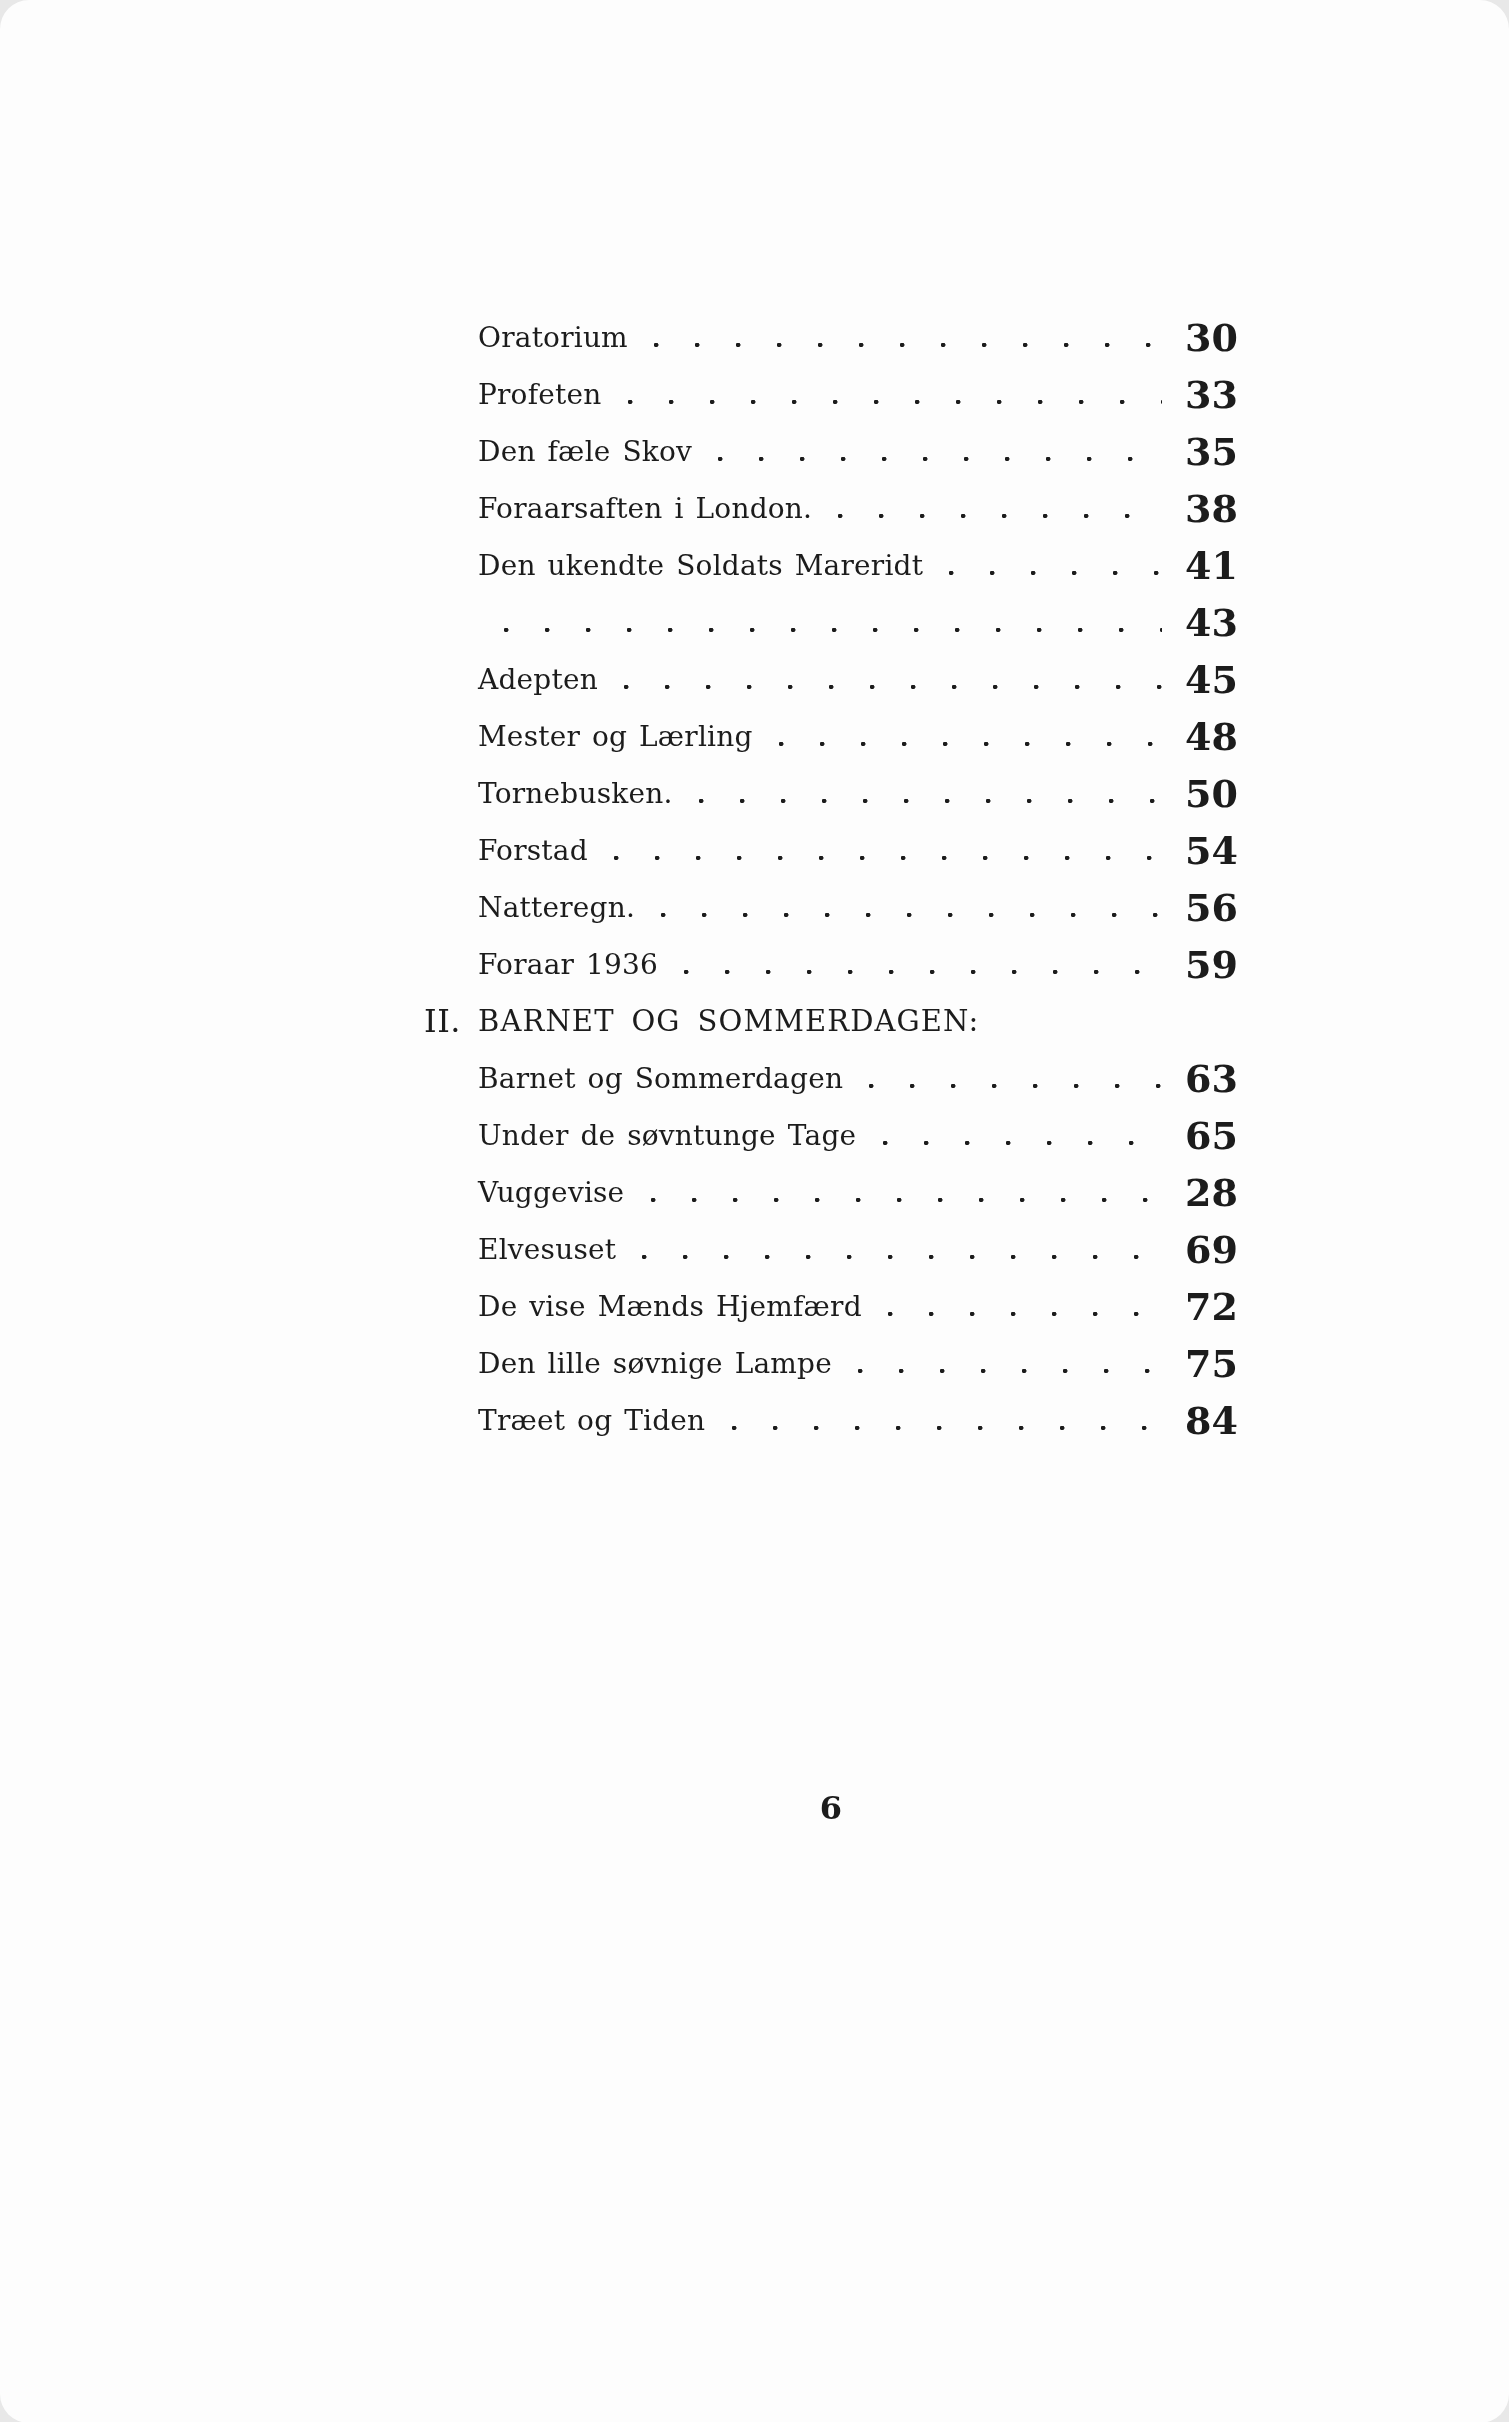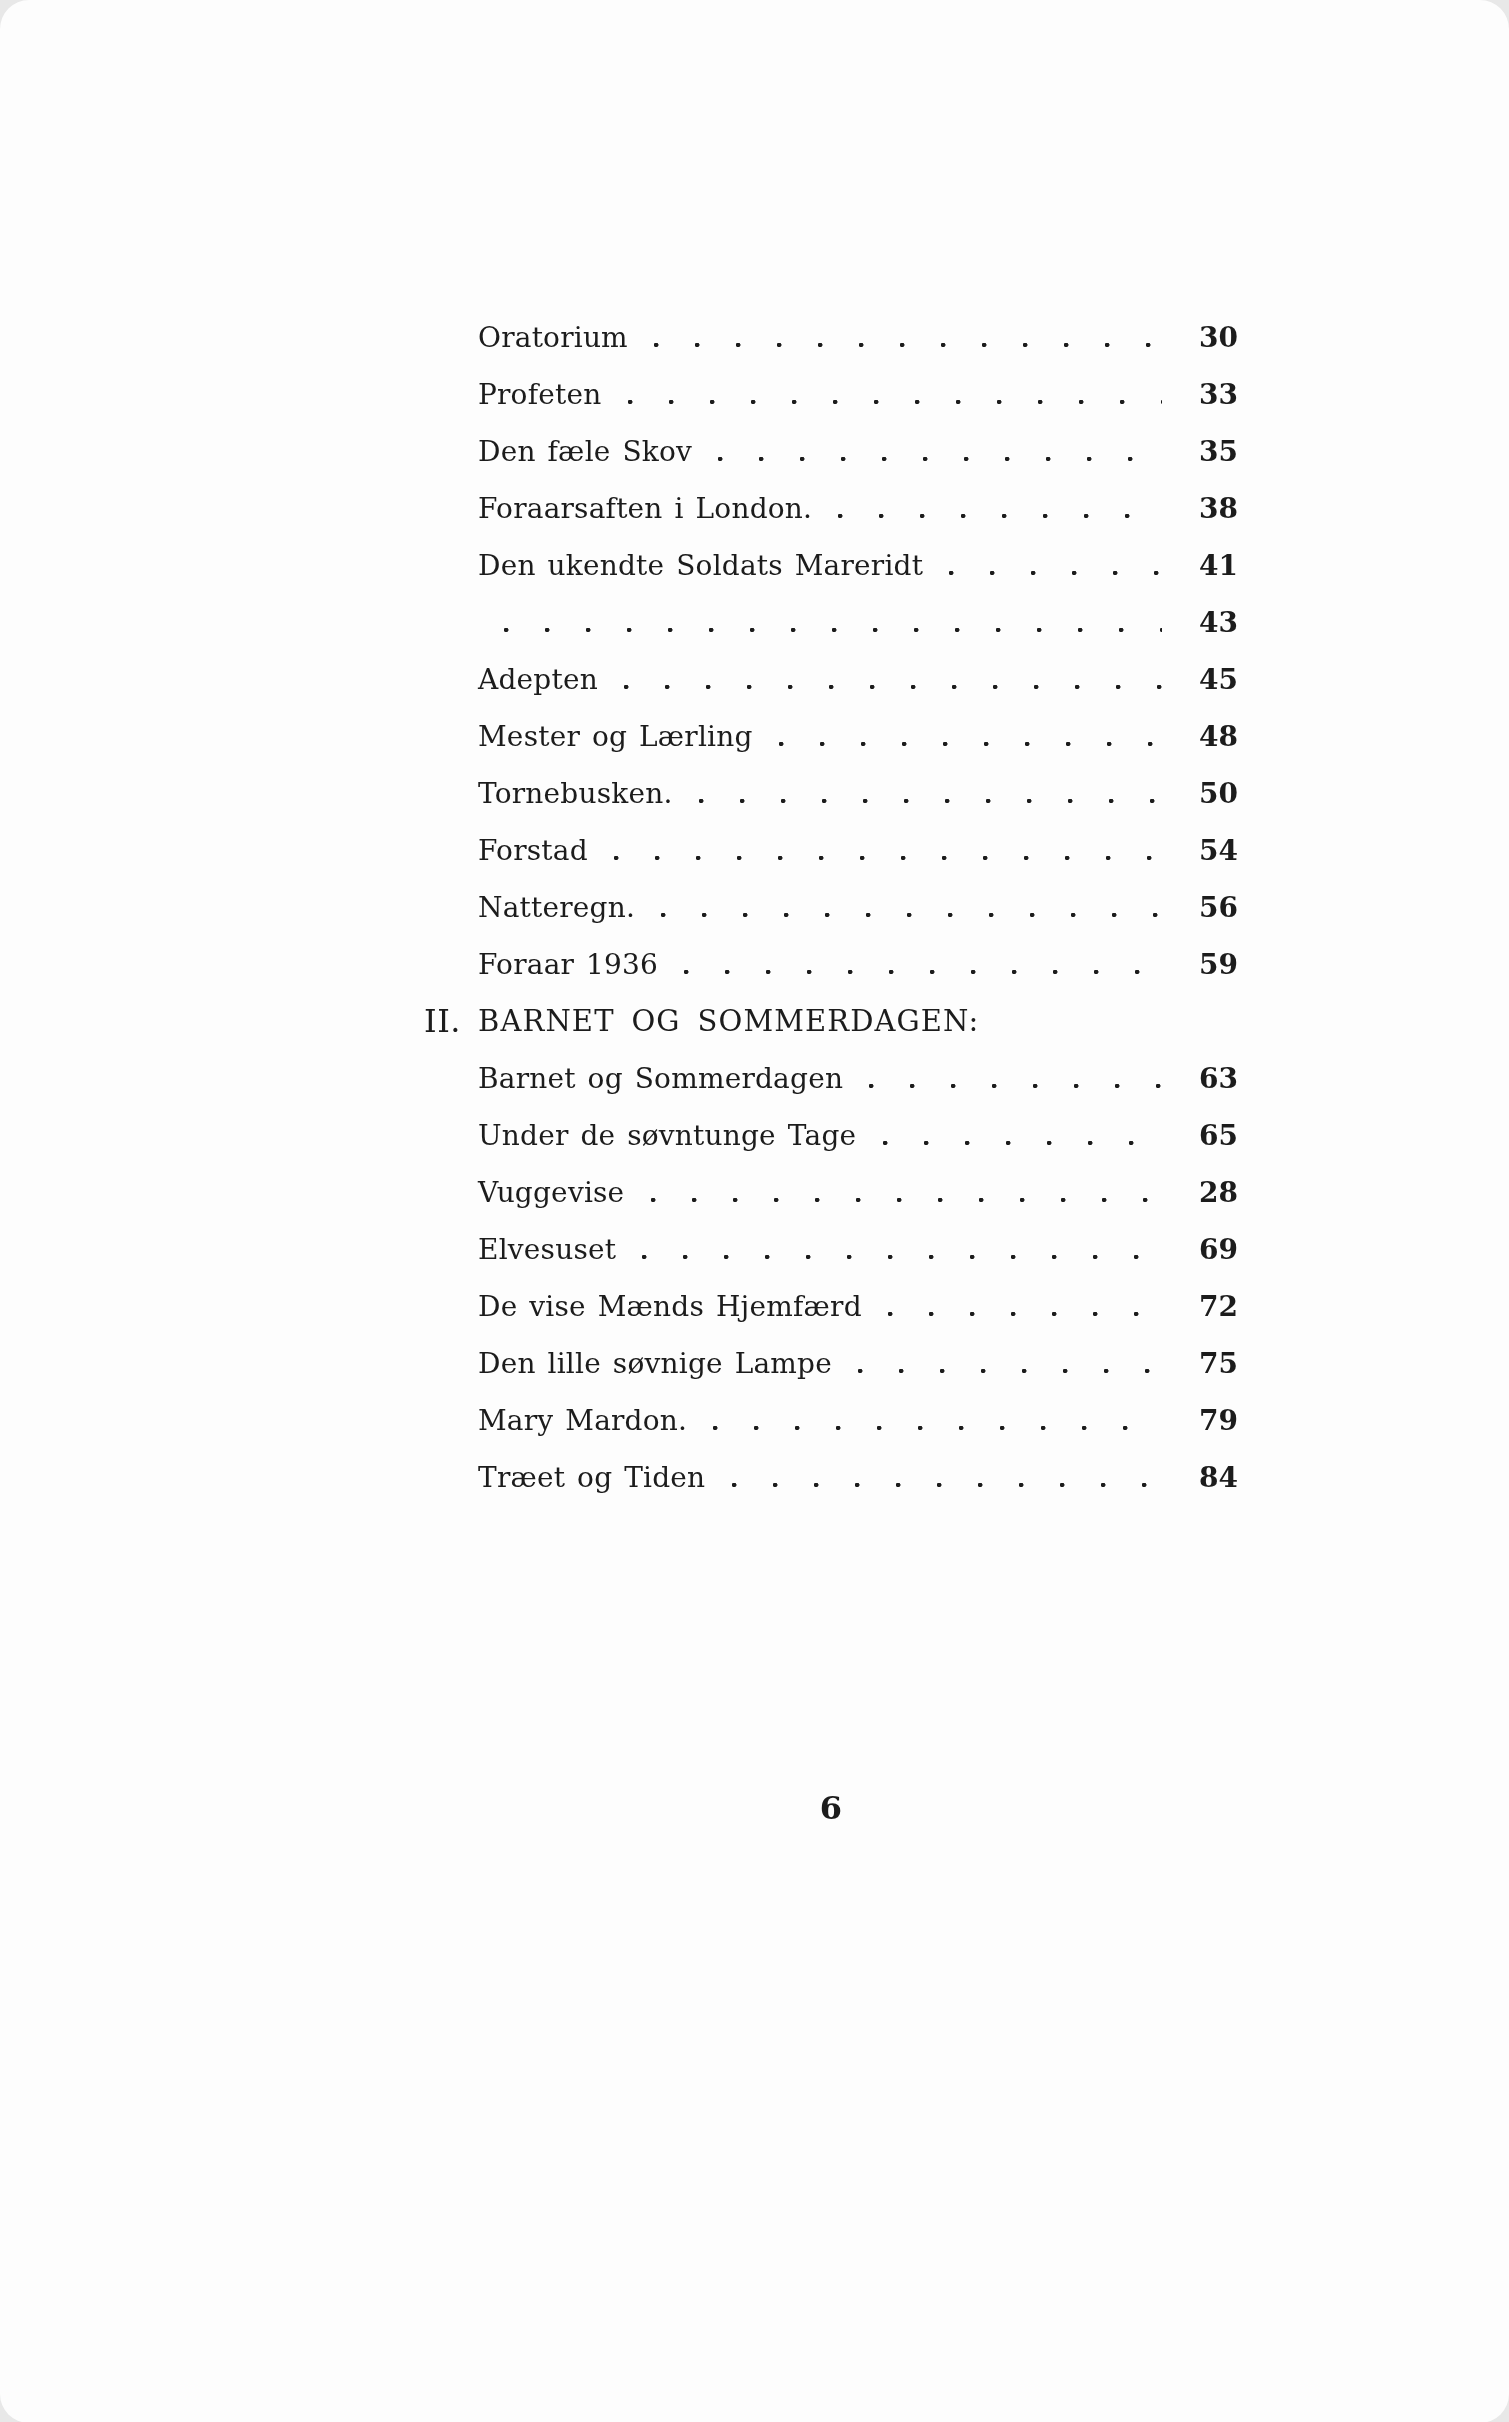--- a/index.html
+++ b/index.html
@@ -42,21 +42,21 @@
     background-image:radial-gradient(circle at 2.1px 2.1px, var(--ink) 2px, rgba(0,0,0,0) 2.8px);
     background-size:41px 4.4px;
     background-repeat:repeat-x;
     background-position:14px 34px;
   }
   .pageno{
     flex:0 0 auto;
     width:53px;
     text-align:right;
     font-weight:bold;
-    font-size:28px;
+    font-size:38px;
   }
   .section-row{
     margin-left:-54px;
     font-size:29px;
   }
   .section-num{
     flex:0 0 auto;
     width:54px;
     font-size:32px;
     letter-spacing:0.5px;
@@ -190,25 +190,20 @@
     <span class="dots"></span>
     <span class="pageno">72</span>
   </div>
 
   <div class="row">
     <span class="title">Den lille søvnige Lampe</span>
     <span class="dots"></span>
     <span class="pageno">75</span>
   </div>
 
-  <div class="row">
-    <span class="title">Mary Mardon.</span>
-    <span class="dots"></span>
-    <span class="pageno">79</span>
-  </div>
 
   <div class="row">
     <span class="title">Træet og Tiden</span>
     <span class="dots"></span>
     <span class="pageno">84</span>
   </div>
 </div>
   </main>
 
   <footer class="folio">

